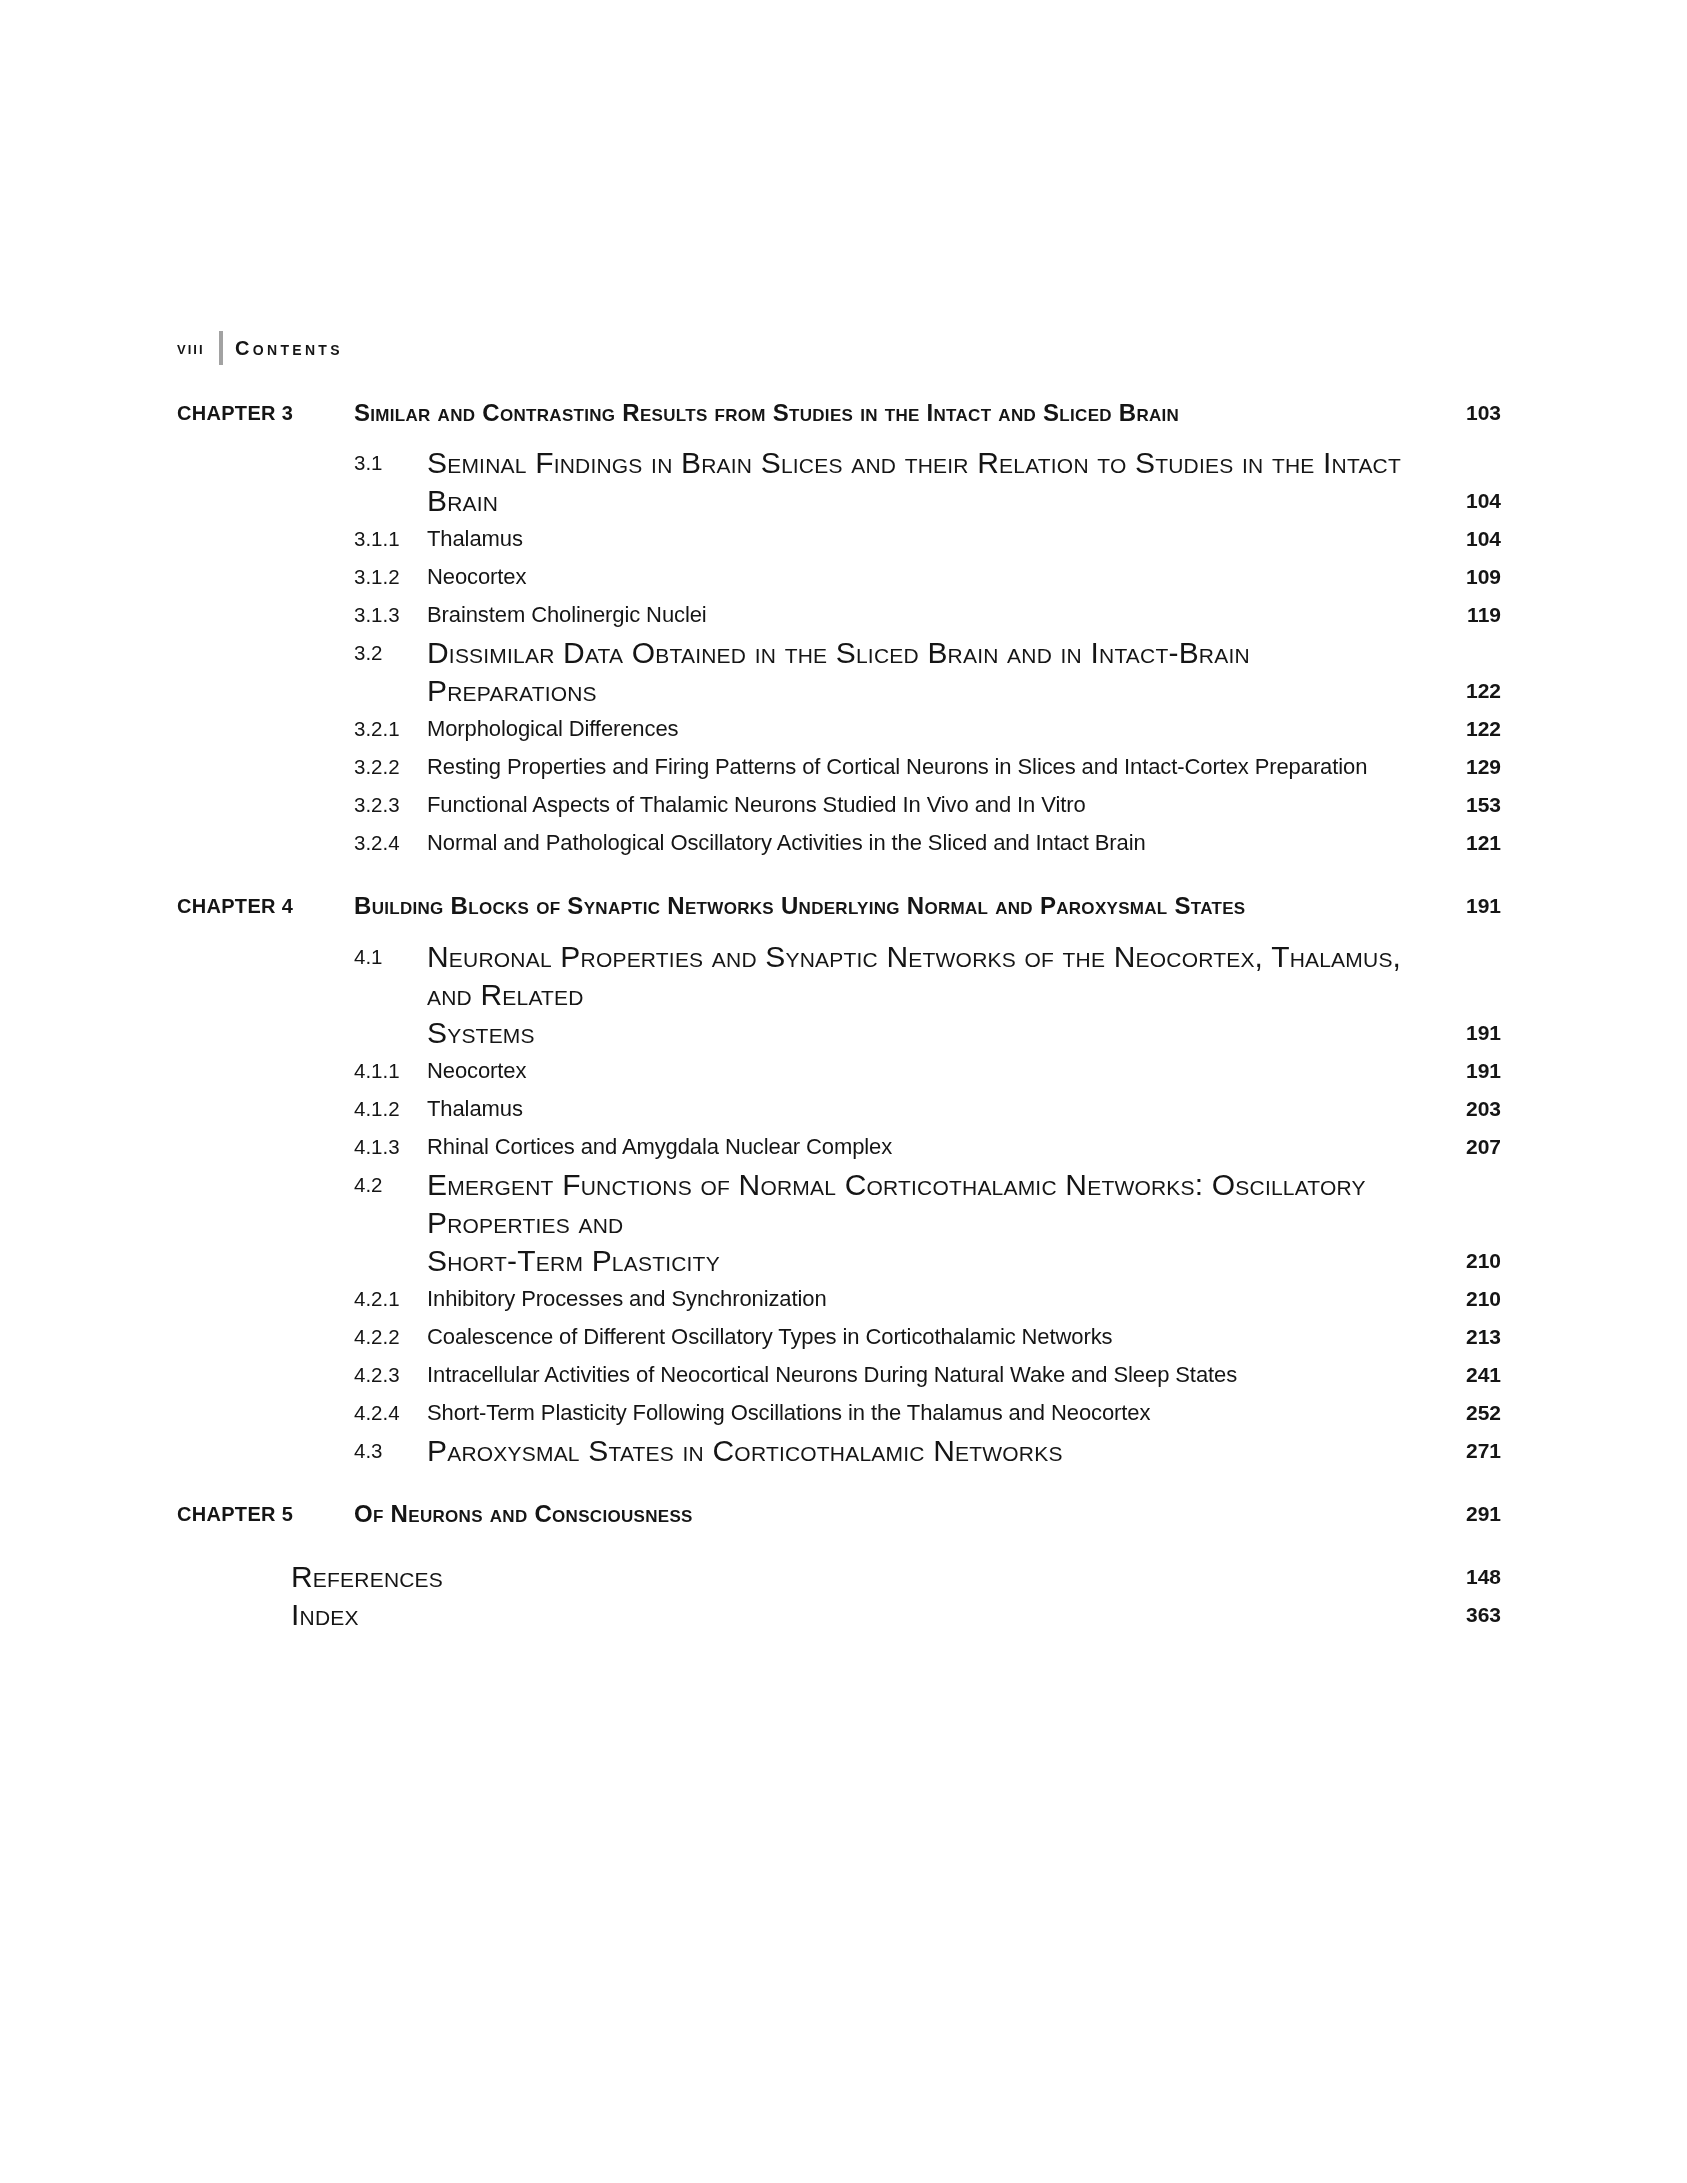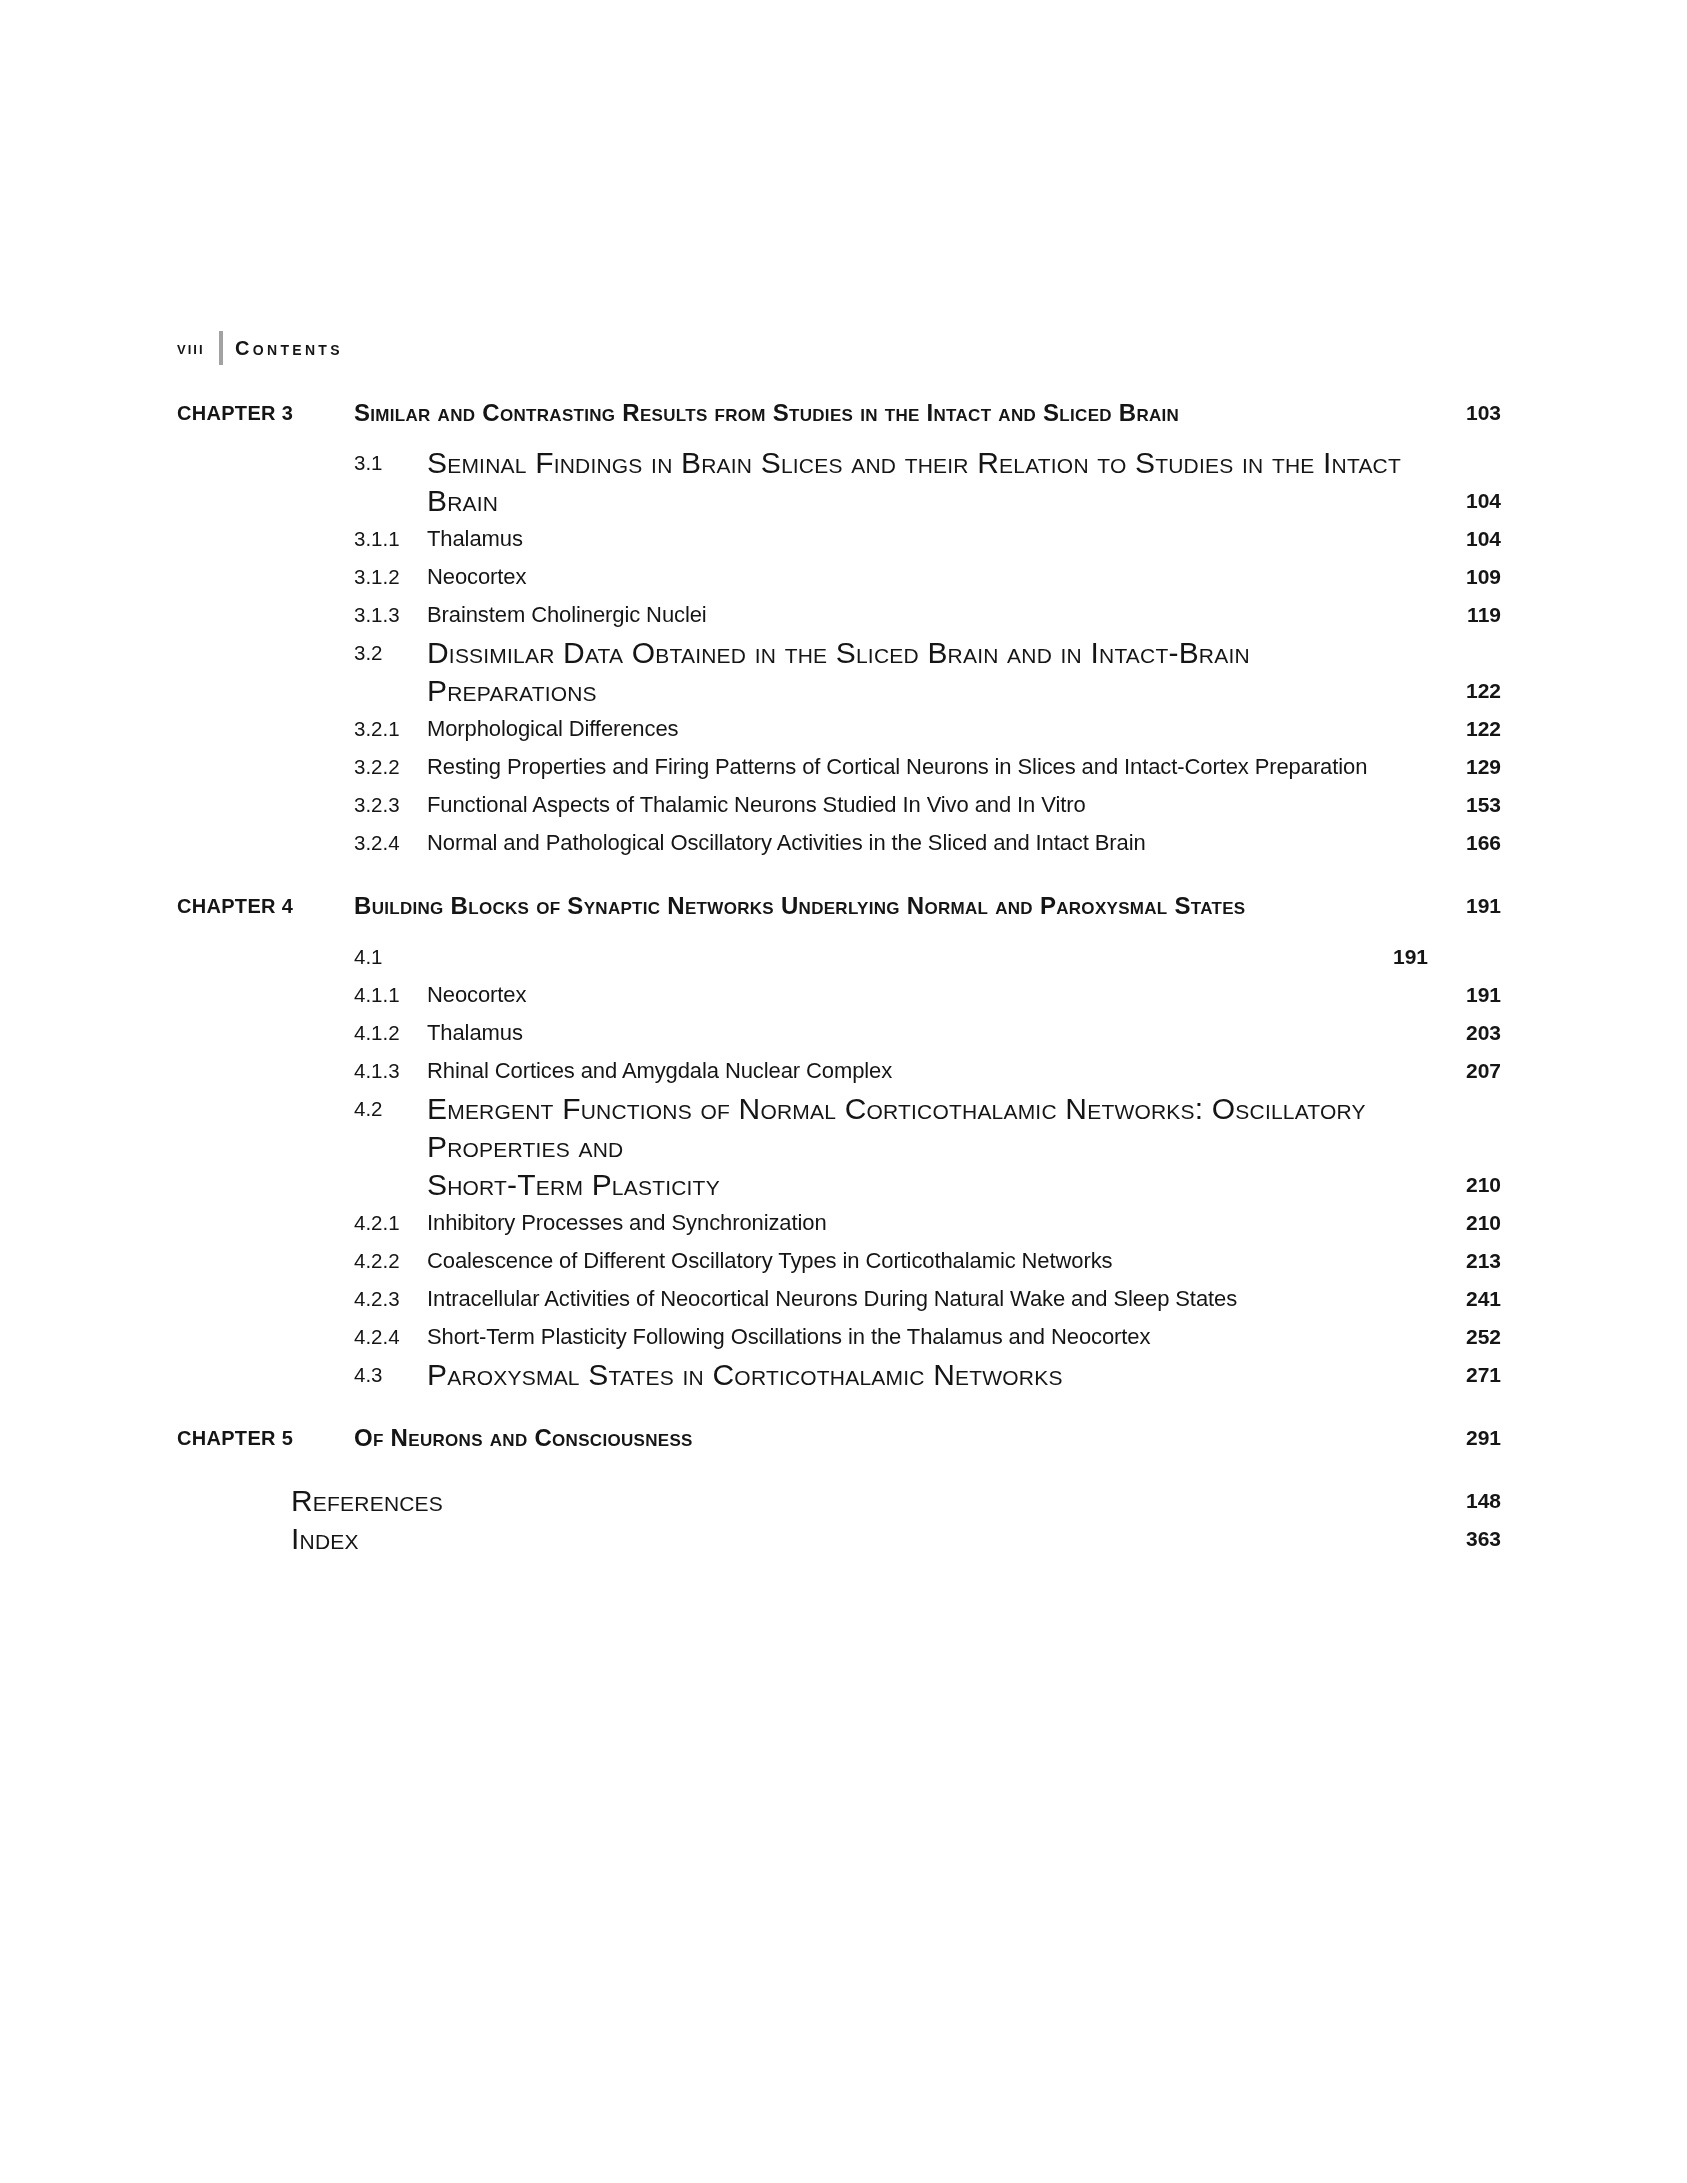--- a/index.html
+++ b/index.html
@@ -99,29 +99,31 @@
     <div class="page-num">129</div>
   </div>
         <div class="row entry-row">
     <div class="entry-num">3.2.3</div>
     <div class="entry-title sub">Functional Aspects of Thalamic Neurons Studied In Vivo and In Vitro</div>
     <div class="page-num">153</div>
   </div>
         <div class="row entry-row">
     <div class="entry-num">3.2.4</div>
     <div class="entry-title sub">Normal and Pathological Oscillatory Activities in the Sliced and Intact Brain</div>
-    <div class="page-num">166</div>
+    <div class="page-num">121</div>
   </div>
         <div class="row chapter-row">
     <div class="ch-label">CHAPTER 4</div>
     <div class="ch-title">Building Blocks of Synaptic Networks Underlying Normal and Paroxysmal States</div>
     <div class="page-num">191</div>
   </div>
         <div class="row entry-row">
     <div class="entry-num">4.1</div>
+    <div class="entry-title sc">Neuronal Properties and Synaptic Networks of the Neocortex, Thalamus, and Related
+Systems</div>
     <div class="page-num">191</div>
   </div>
         <div class="row entry-row">
     <div class="entry-num">4.1.1</div>
     <div class="entry-title sub">Neocortex</div>
     <div class="page-num">191</div>
   </div>
         <div class="row entry-row">
     <div class="entry-num">4.1.2</div>
     <div class="entry-title sub">Thalamus</div>

